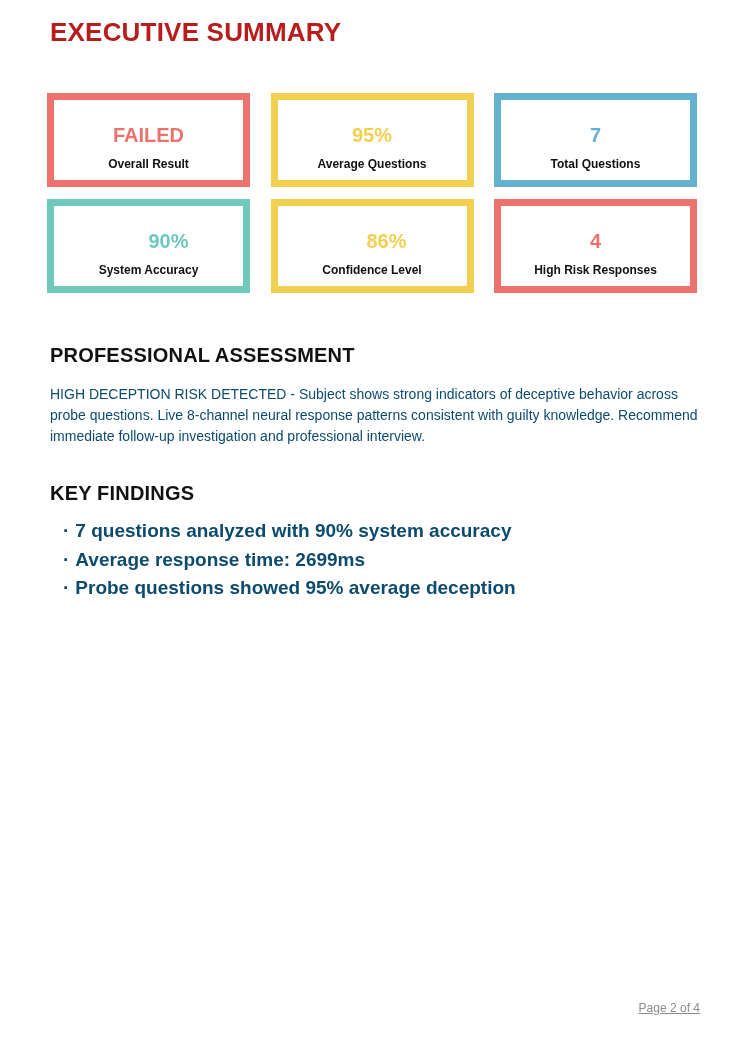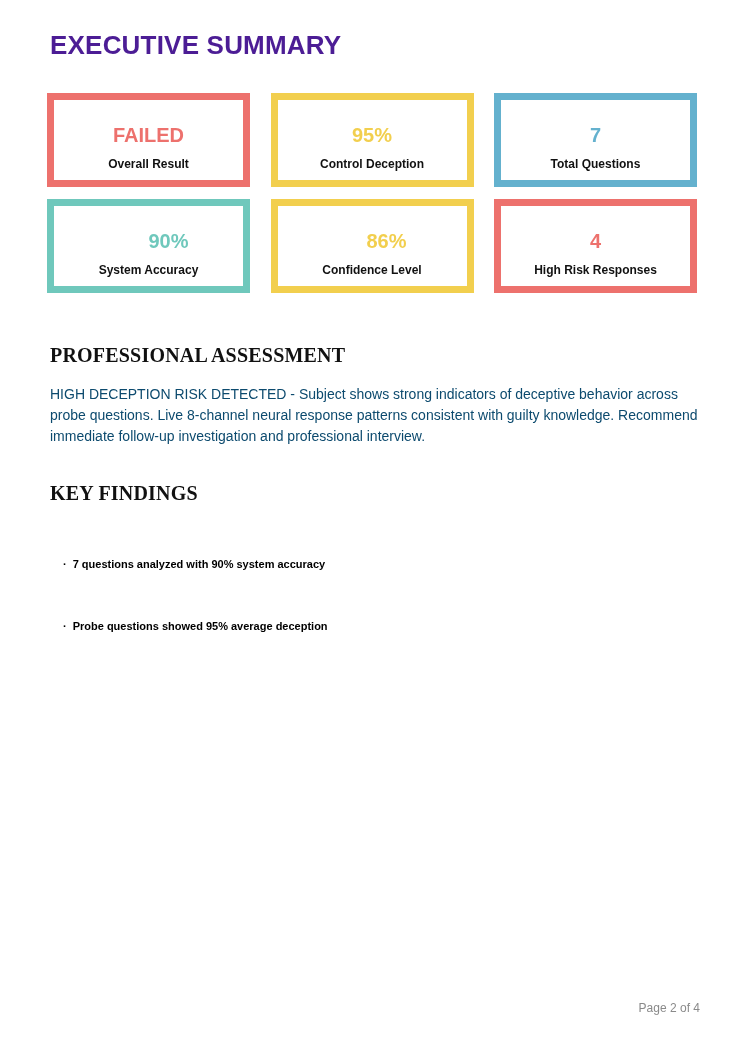--- a/index.html
+++ b/index.html
@@ -7,25 +7,25 @@
   body {
     position: relative;
     background: #ffffff;
     font-family: "Liberation Sans", sans-serif;
     color: #1a1a1a;
     overflow: hidden;
   }
   .page-title {
     position: absolute;
     left: 50px;
-    top: 30px;
+    top: 17px;
     font-size: 26px;
     font-weight: bold;
     letter-spacing: 0.2px;
-    color: #4c1d95;
+    color: #b91c1c;
   }
   .stat-grid {
     position: absolute;
     left: 47px;
     top: 93px;
     width: 650px;
     display: grid;
     grid-template-columns: repeat(3, 203px);
     justify-content: space-between;
     row-gap: 12px;
@@ -52,72 +52,71 @@
     color: #111111;
     line-height: 14px;
   }
   .section-heading {
     position: absolute;
     left: 50px;
     font-size: 20px;
     font-weight: bold;
     color: #111111;
     letter-spacing: 0.2px;
-    font-family: Liberation Serif, serif;
   }
   #assessment-heading { top: 344px; }
   #findings-heading   { top: 482px; }
   .assessment-body {
     position: absolute;
     left: 50px;
     top: 384px;
     width: 652px;
     font-size: 14px;
     line-height: 21px;
     font-weight: normal;
     color: #0c4a6e;
   }
   .findings-list {
     position: absolute;
     left: 63px;
     top: 517px;
     list-style: none;
   }
   .findings-list li {
-    font-size: 11px;
+    font-size: 19px;
     font-weight: bold;
     line-height: 28.5px;
-    color: #000000;
+    color: #0c4a6e;
     white-space: nowrap;
-    margin-top: 33px;
   }
   .bullet-char { margin-right: 6px; }
   .page-footer {
     position: absolute;
     top: 1001px;
     right: 43px;
     font-size: 12px;
     color: #8a8a8a;
+    text-decoration: underline;
   }
 </style>
 </head>
 <body>
 
 <h1 class="page-title">EXECUTIVE SUMMARY</h1>
 
 <div class="stat-grid">
 
   <div class="stat-card" style="border-color: rgb(237, 113, 109);">
     <div class="stat-value" style="color: rgb(237, 113, 109);">FAILED</div>
     <div class="stat-label">Overall Result</div>
   </div>
 
   <div class="stat-card" style="border-color: rgb(242, 207, 78);">
     <div class="stat-value" style="color: rgb(242, 207, 78);">95%</div>
-    <div class="stat-label">Control Deception</div>
+    <div class="stat-label">Average Questions</div>
   </div>
 
   <div class="stat-card" style="border-color: rgb(100, 177, 206);">
     <div class="stat-value" style="color: rgb(100, 177, 206);">7</div>
     <div class="stat-label">Total Questions</div>
   </div>
 
   <div class="stat-card" style="border-color: rgb(111, 200, 188);">
     <div class="stat-value" style="color: rgb(111, 200, 188); margin-left: 40px;">90%</div>
     <div class="stat-label">System Accuracy</div>
@@ -139,17 +138,20 @@
 
 <p class="assessment-body">HIGH DECEPTION RISK DETECTED - Subject shows strong indicators of deceptive behavior across probe questions. Live 8-channel neural response patterns consistent with guilty knowledge. Recommend immediate follow-up investigation and professional interview.</p>
 
 <h2 class="section-heading" id="findings-heading">KEY FINDINGS</h2>
 
 <ul class="findings-list">
   <li>
     <span class="bullet-char">·</span><span>7 questions analyzed with 90% system accuracy</span>
   </li>
   <li>
+    <span class="bullet-char">·</span><span>Average response time: 2699ms</span>
+  </li>
+  <li>
     <span class="bullet-char">·</span><span>Probe questions showed 95% average deception</span>
   </li>
 </ul>
 
 <div class="page-footer">Page 2 of 4</div>
 
 </body></html>

